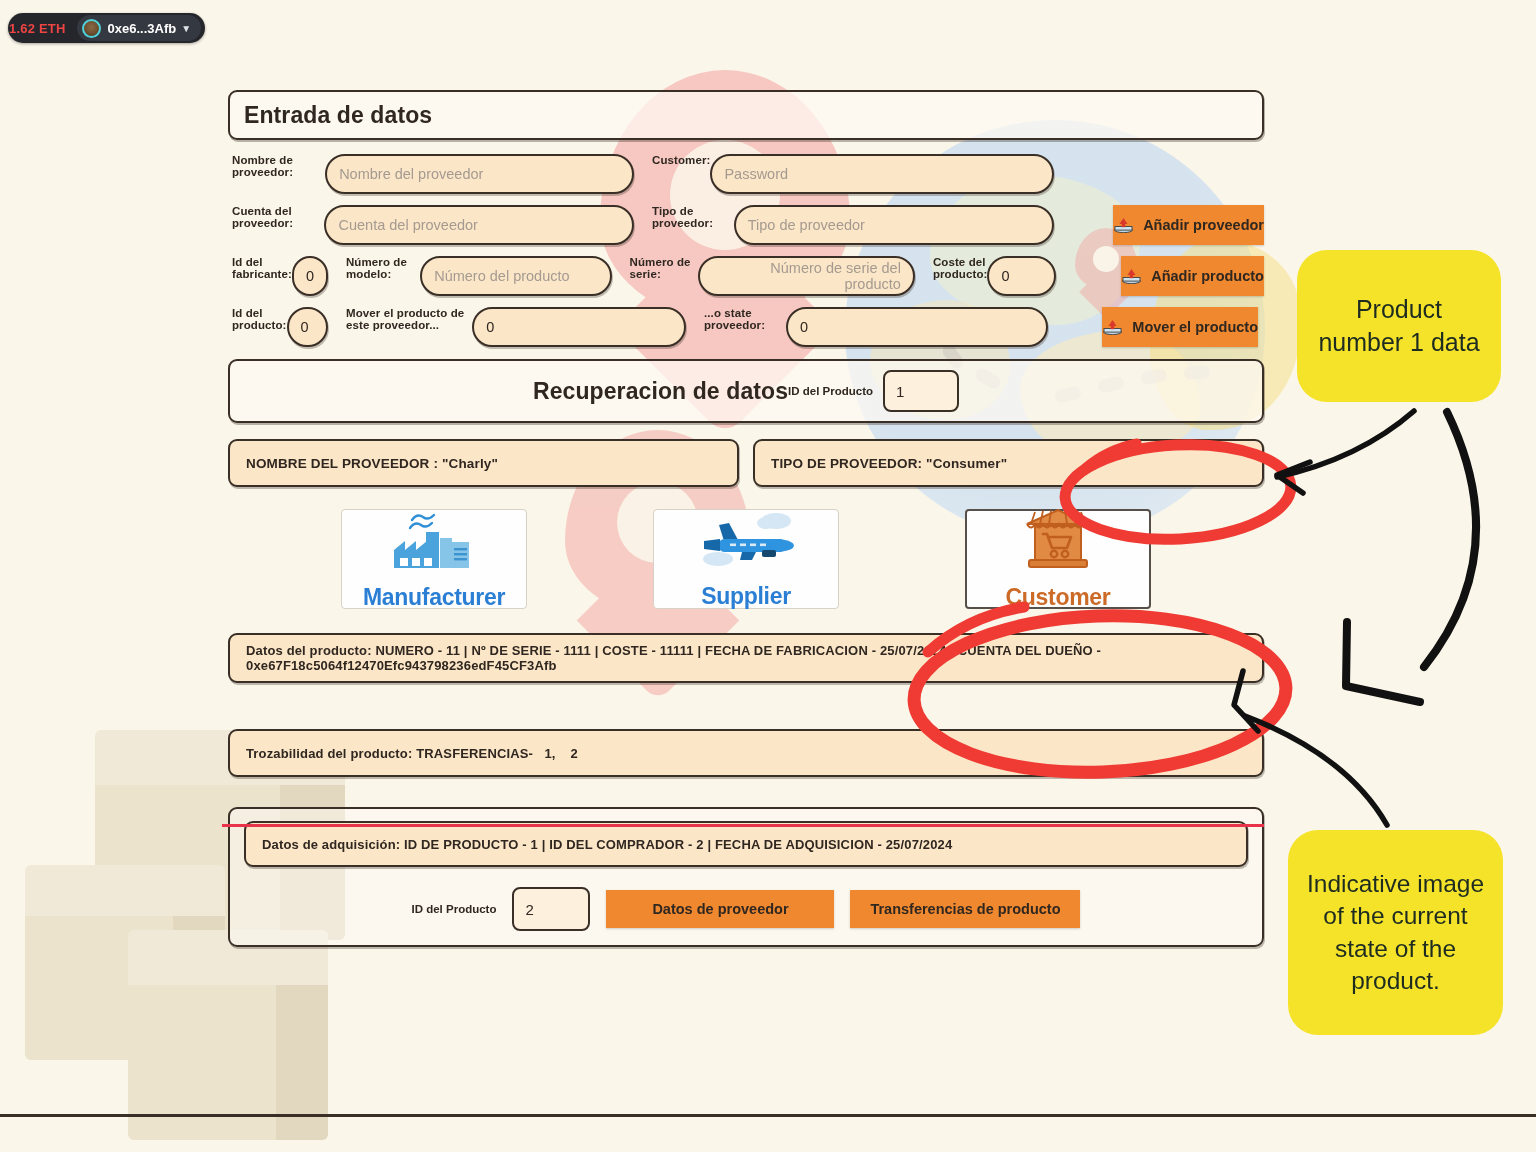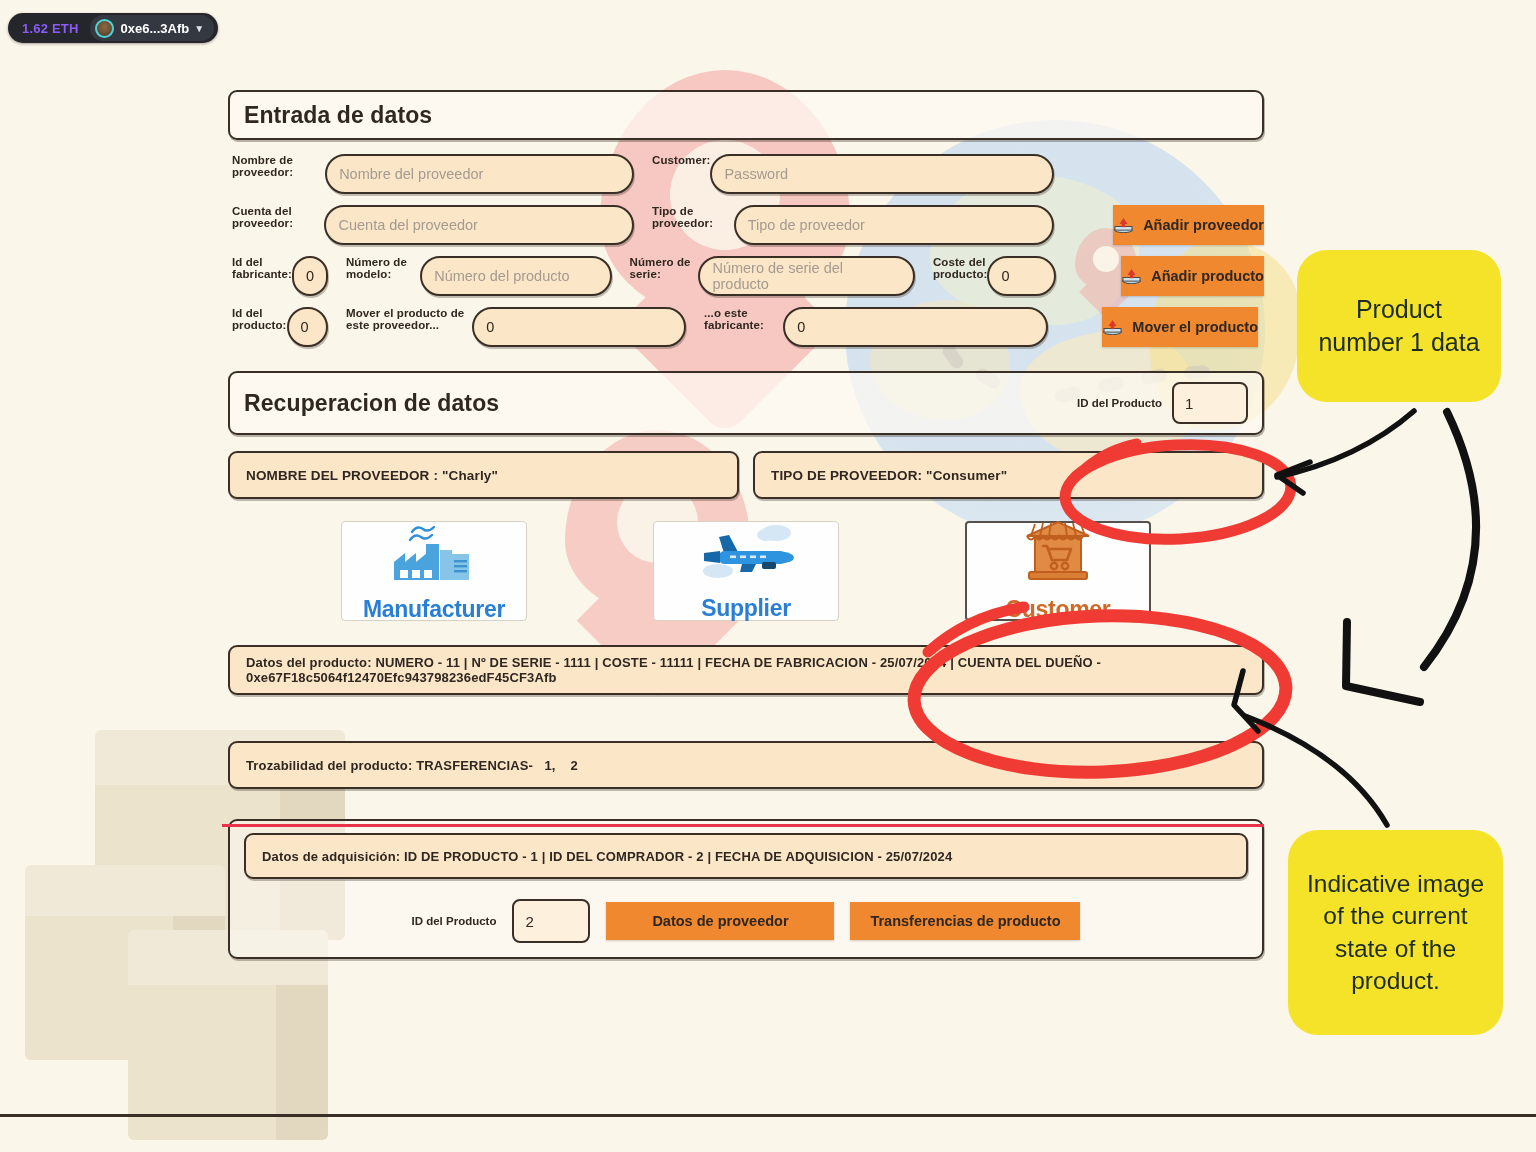--- a/index.html
+++ b/index.html
@@ -71,21 +71,21 @@
     background: #e2d8bf; border-radius: 0 0 6px 0; }
 
   
   .wallet {
     position: absolute; left: 8px; top: 13px; height: 30px;
     display: flex; align-items: center;
     background: #24262b; border-radius: 16px; padding: 0 4px 0 0;
     box-shadow: 0 1px 3px rgba(0,0,0,.35);
   }
   .wallet-eth {
-    color: #8b5cf6; font-size: 13px; font-weight: bold; padding: 0 11px 0 14px;
+    color: #ef4444; font-size: 13px; font-weight: bold; padding: 0 11px 0 1px;
     letter-spacing: .2px;
   }
   .wallet-acct {
     display: flex; align-items: center; gap: 7px;
     background: #343840; border-radius: 14px; height: 26px; padding: 0 10px 0 5px;
   }
   .wallet-avatar {
     width: 19px; height: 19px; border-radius: 50%;
     background: radial-gradient(circle at 50% 40%, #8a6a45 0%, #6d4f30 55%, #3c2b1a 100%);
     border: 2px solid #4fd1d9;
@@ -108,20 +108,21 @@
 
   .field-label {
     font-size: 11.5px; font-weight: bold; color: #2f2720;
     margin: 0 0 3px 4px; letter-spacing: .1px;
   }
   .tbox {
     background: #fce6c8; border: 2px solid #3a2f26; border-radius: 20px;
     height: 40px; width: 100%; display: flex; align-items: center;
     padding: 0 12px; font-size: 14.5px; color: #2f2720;
     box-shadow: 1px 2px 0 rgba(58,47,38,.30);
+    text-align: right;
   }
   .tbox.ph { color: #a49a90; }
 
   .btn-orange {
     background: #f0882f; border: none; border-radius: 0;
     height: 40px; display: flex; align-items: center; justify-content: center;
     gap: 9px; color: #2f2720; font-size: 14.5px; font-weight: bold;
     cursor: pointer; box-shadow: 0 1px 2px rgba(0,0,0,.18);
   }
   .upl-icon { display: inline-block; width: 21px; height: 16px; position: relative; }
@@ -312,39 +313,39 @@
     <div class="row" style="margin-top:11px">
       <div class="col" style="width:100px">
         <div class="field-label">Id del producto:</div>
         <div class="tbox">0</div>
       </div>
       <div class="col" style="width:344px">
         <div class="field-label">Mover el producto de este proveedor...</div>
         <div class="tbox">0</div>
       </div>
       <div class="col" style="width:348px">
-        <div class="field-label">...o este fabricante:</div>
+        <div class="field-label">...o state proveedor:</div>
         <div class="tbox">0</div>
       </div>
       <div class="col" style="width:196px;justify-content:flex-end">
         <div class="btn-orange">
           <span class="upl-icon">
             <svg width="21" height="16" viewBox="0 0 21 16">
               <ellipse cx="10.5" cy="13" rx="9" ry="2.6" fill="#bcd8ea" stroke="#4a4a4a" stroke-width="1"></ellipse>
               <rect x="2" y="9.5" width="17" height="3.6" fill="#cfe4f2" stroke="#4a4a4a" stroke-width="1"></rect>
               <path d="M10.5 1 L14.5 7 L6.5 7 Z" fill="#d9392c"></path>
               <rect x="8.8" y="6.6" width="3.4" height="3.6" fill="#d9392c"></rect>
             </svg>
           </span>
           <span>Mover el producto</span>
         </div>
       </div>
     </div>
 
-    <div class="panel-head" style="margin-top:24px;height:64px;justify-content:space-between;padding-right:14px">
+    <div class="panel-head" style="margin-top:12px;height:64px;justify-content:center;padding-right:14px">
       <h2>Recuperacion de datos</h2>
       <div style="display:flex;align-items:center;gap:10px">
         <span class="small-label">ID del Producto</span>
         <span class="id-mini">1</span>
       </div>
     </div>
 
     <div class="row" style="margin-top:16px">
       <div class="info-box" style="width:511px;height:48px">NOMBRE DEL PROVEEDOR : "Charly"</div>
       <div class="info-box" style="width:511px;height:48px">TIPO DE PROVEEDOR: "Consumer"</div>

